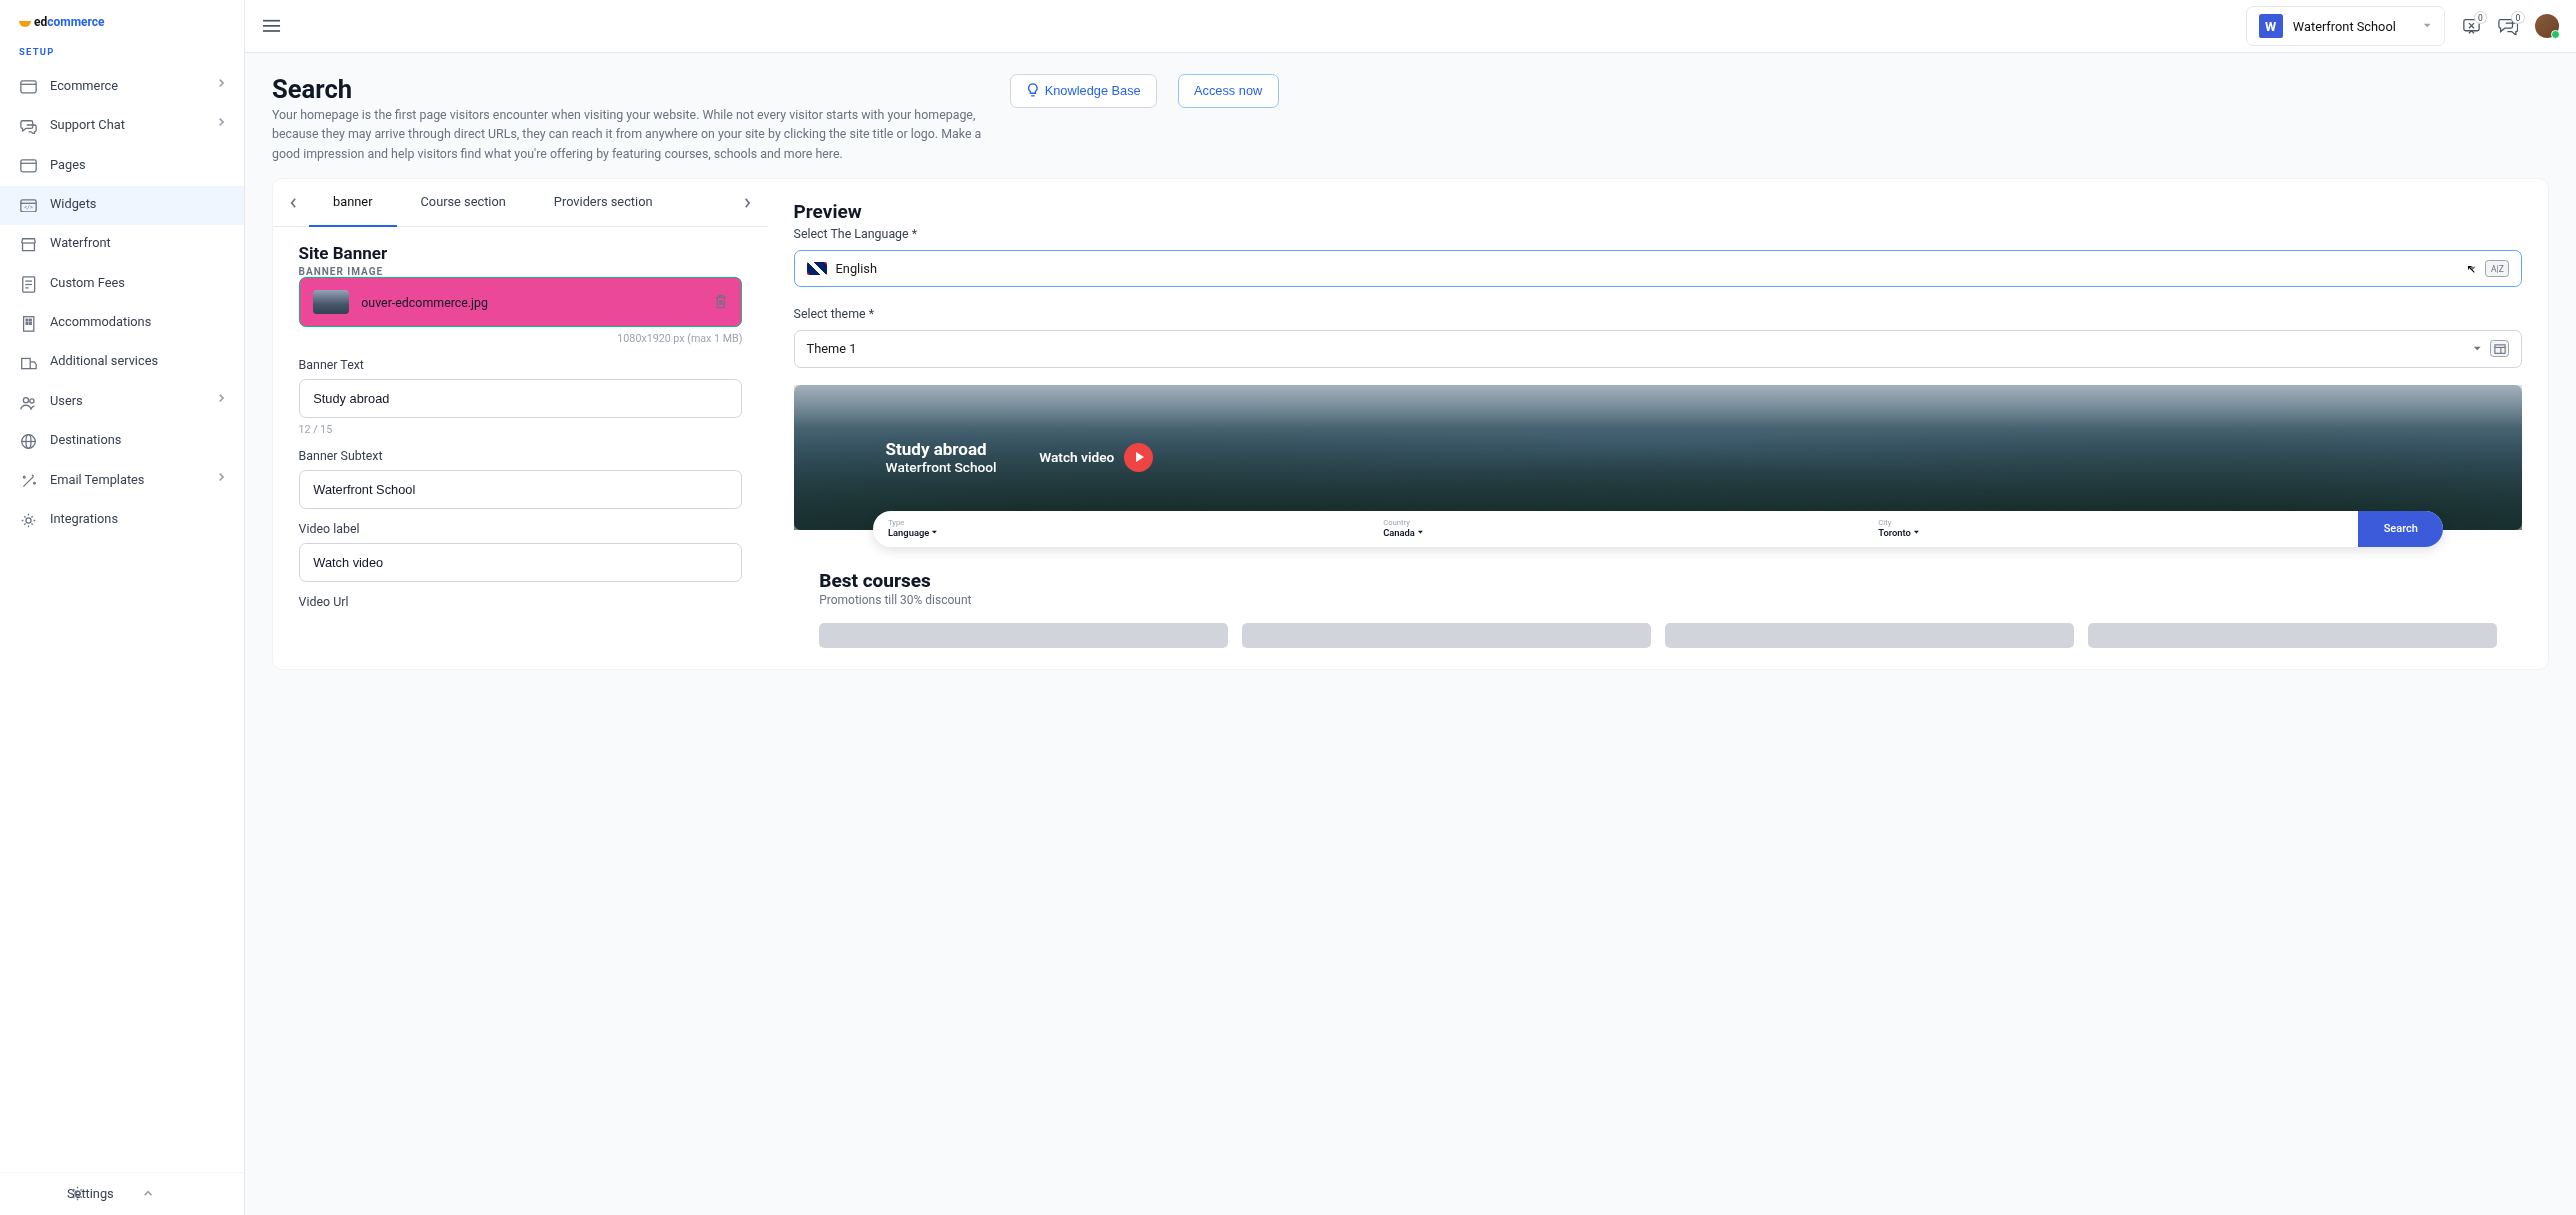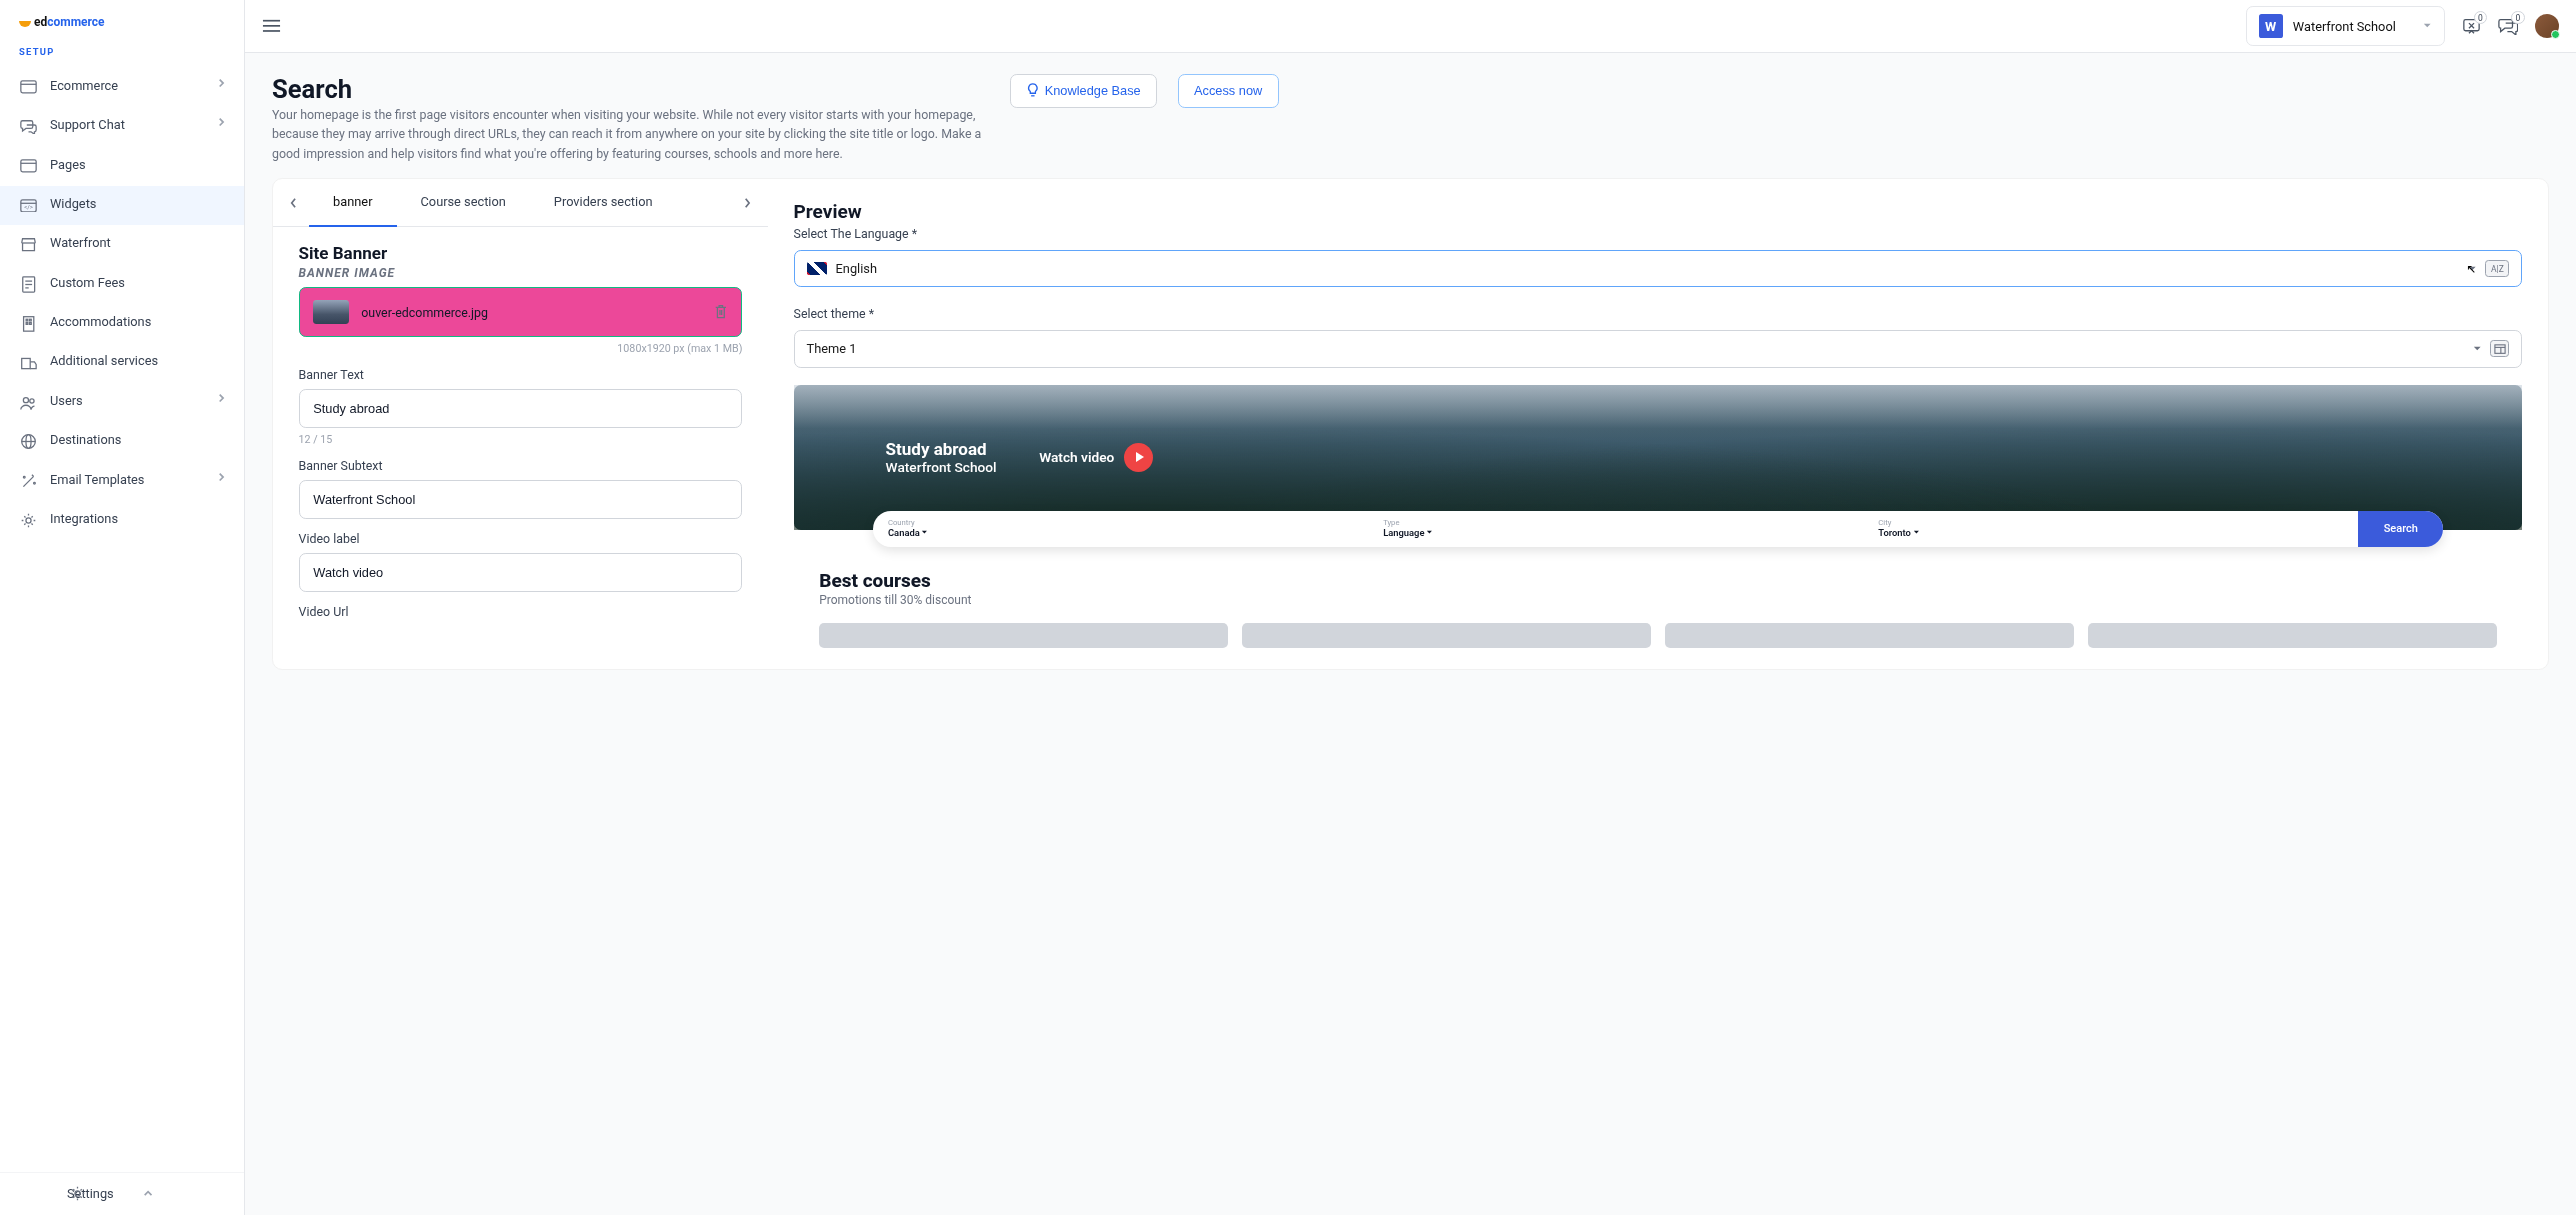--- a/index.html
+++ b/index.html
@@ -57,21 +57,21 @@
 
 .tabs-row { display: flex; align-items: center; height: 48px; border-bottom: 0.9px solid #e5e7eb; padding: 0 5.1px; }
 .tab-scroll-btn { width: 31px; display: flex; align-items: center; justify-content: center; cursor: pointer; color: #6b7280; }
 .tabs { flex: 1; display: flex; overflow: hidden; }
 .tab { flex: 0 0 auto; padding: 0 24px; height: 48px; display: flex; align-items: center; cursor: pointer; font-size: 12.8px; color: #374151; border-bottom: 2.6px solid transparent; }
 .tab.active { border-bottom-color: #2563eb; color: #111; }
 
 
 .form-body { padding: 15.4px 25.6px; }
 .section-h { font-size: 17px; font-weight: 700; color: #111827; }
-.sub-label { font-size: 12px; letter-spacing: 1px; font-weight: 700; color: #6b7280; margin-top: 3.4px; margin-bottom: 7px; font-style: italic; }
+.sub-label { font-size: 10px; letter-spacing: 1px; font-weight: 700; color: #6b7280; margin-top: 3.4px; margin-bottom: 0; }
 .file-box { border: 0.9px solid #10b981; border-radius: 6.8px; padding: 12px 13.7px; display: flex; align-items: center; gap: 12px; background: #ec4899; }
 .file-thumb { width: 36px; height: 24px; border-radius: 3.4px; background: linear-gradient(180deg,#94a3b8 0%,#475569 60%,#334155 100%); }
 .file-name { flex: 1; font-size: 12.4px; color: #111827; }
 .trash-btn { cursor: pointer; color: #6b7280; }
 .hint-right { text-align: right; font-size: 10.7px; color: #9ca3af; margin-top: 5.1px; }
 .form-group { margin-top: 12px; }
 .form-label { font-size: 12.4px; color: #374151; margin-bottom: 6.8px; display: block; }
 .text-input { width: 100%; border: 0.9px solid #d1d5db; border-radius: 6.8px; padding: 11px 13.7px; font-size: 12.8px; color: #111827; background: #fff; }
 .counter { font-size: 10.7px; color: #9ca3af; margin-top: 5.1px; }
 
@@ -455,32 +455,32 @@
             </div>
             <div class="watch-row">
               <span class="watch-label">Watch video</span>
               <span class="play-circle">
                   <span class="play-tri"></span>
                 </span>
             </div>
           </div>
           <div class="search-pill">
             <div class="pill-seg">
-              <span class="pill-label">Country</span>
+              <span class="pill-label">Type</span>
               <span class="pill-value">
-                  <span>Canada</span>
+                  <span>Language</span>
                   <svg width="6.8" height="4.3" viewBox="0 0 8 5" fill="currentColor">
                     <path d="M1 1l3 3 3-3z"></path>
                   </svg>
                 </span>
             </div>
             <div class="pill-seg">
-              <span class="pill-label">Type</span>
+              <span class="pill-label">Country</span>
               <span class="pill-value">
-                  <span>Language</span>
+                  <span>Canada</span>
                   <svg width="6.8" height="4.3" viewBox="0 0 8 5" fill="currentColor">
                     <path d="M1 1l3 3 3-3z"></path>
                   </svg>
                 </span>
             </div>
             <div class="pill-seg">
               <span class="pill-label">City</span>
               <span class="pill-value">
                   <span>Toronto</span>
                   <svg width="6.8" height="4.3" viewBox="0 0 8 5" fill="currentColor">

